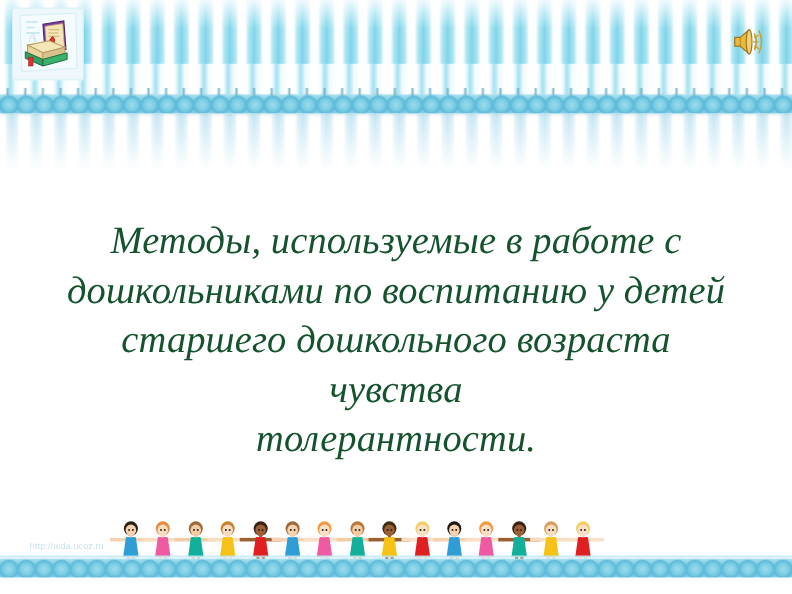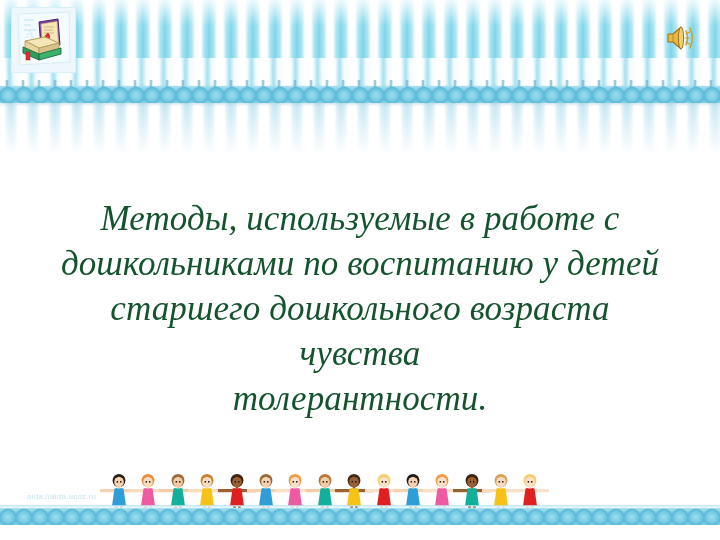--- a/index.html
+++ b/index.html
@@ -527,15 +527,15 @@
           <rect x="11.2" y="35" width="2.8" height="6" fill="#fae0c6"></rect>
           <rect x="16" y="35" width="2.8" height="6" fill="#fae0c6"></rect>
           <rect x="10.6" y="40.6" width="3.8" height="2.6" fill="#4a3520"></rect>
           <rect x="15.6" y="40.6" width="3.8" height="2.6" fill="#4a3520"></rect>
         </svg>
       </div>
     </div>
 
   <div class="bead-strip bead-strip-bottom"></div>
 
-  <div class="watermark">aida://aida.ucoz.ru</div>
+  <div class="watermark">http://aida.ucoz.ru</div>
 
 </div>
 
 </body></html>

